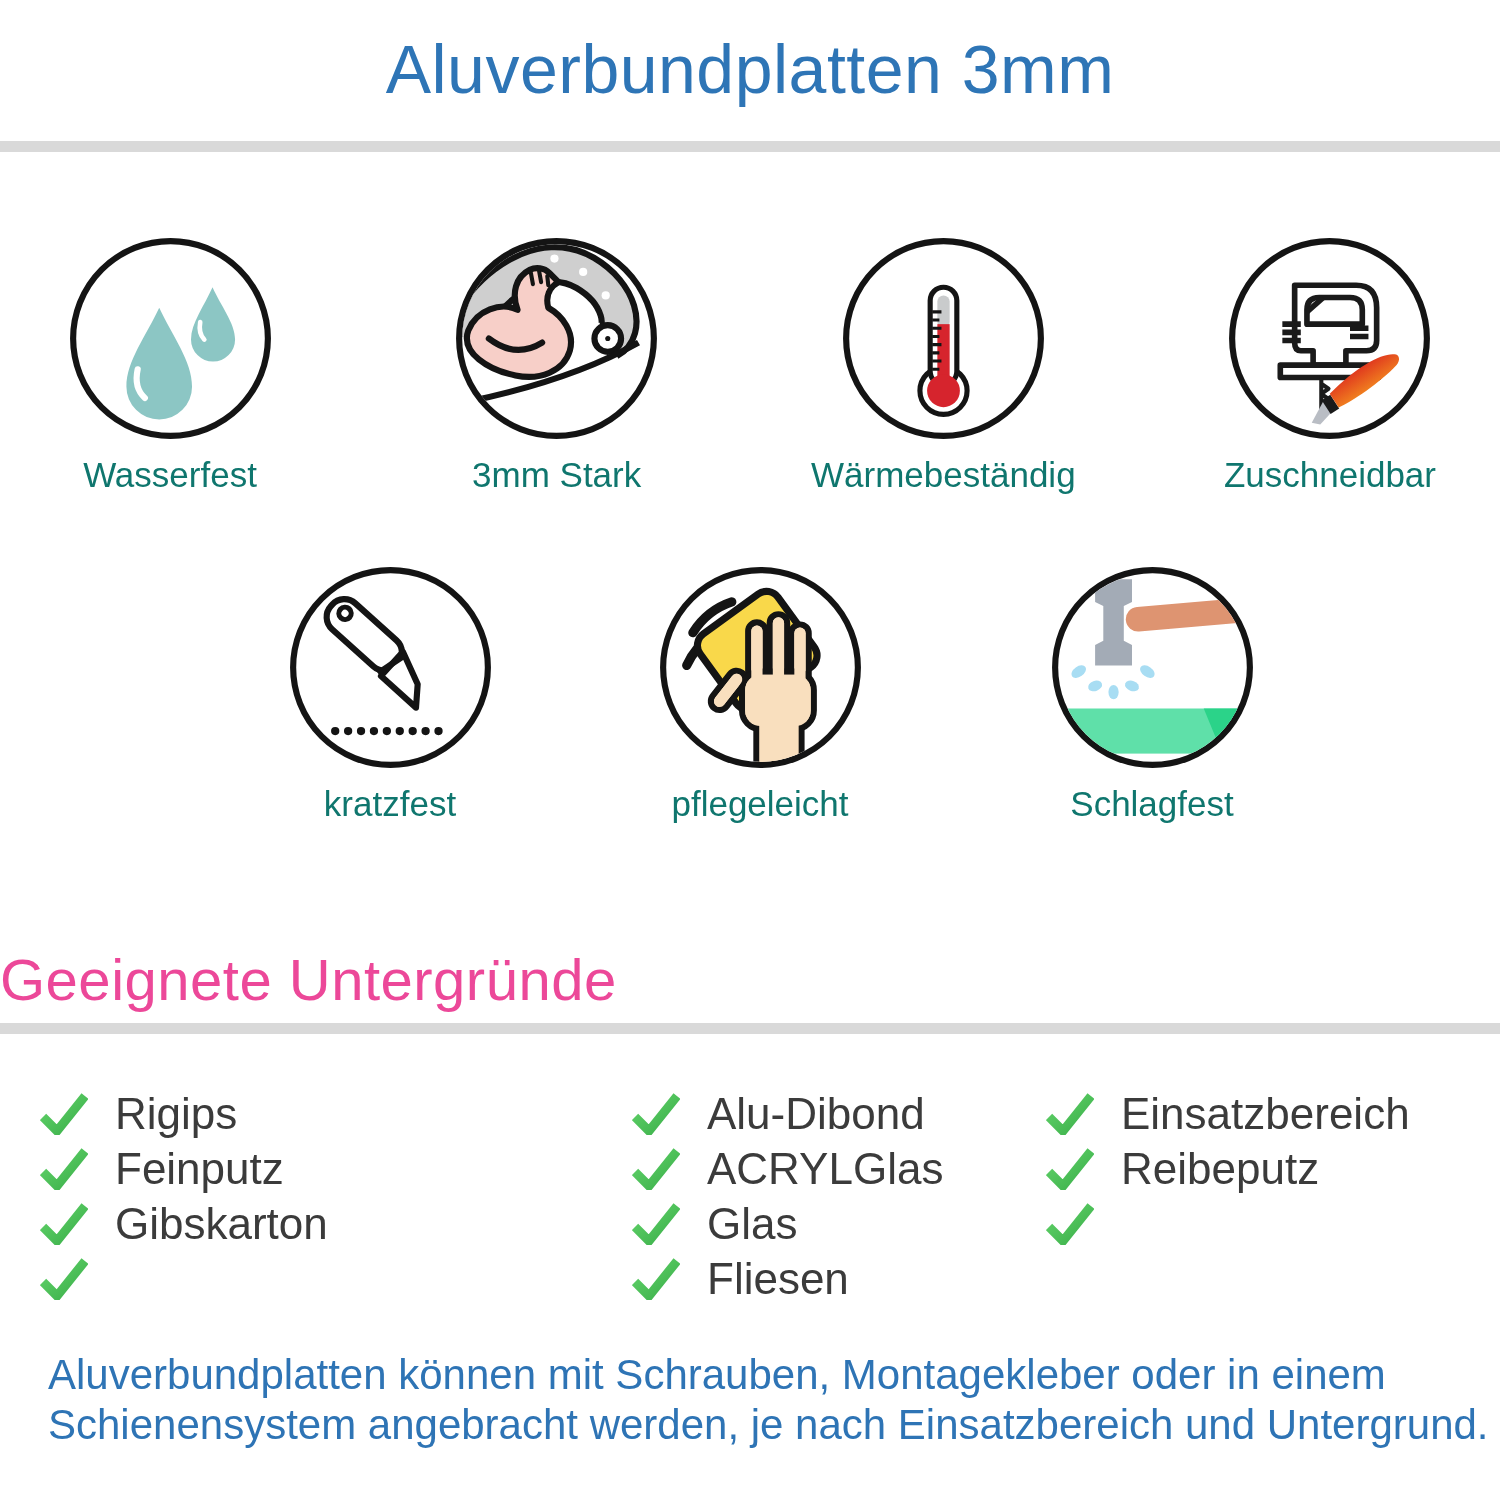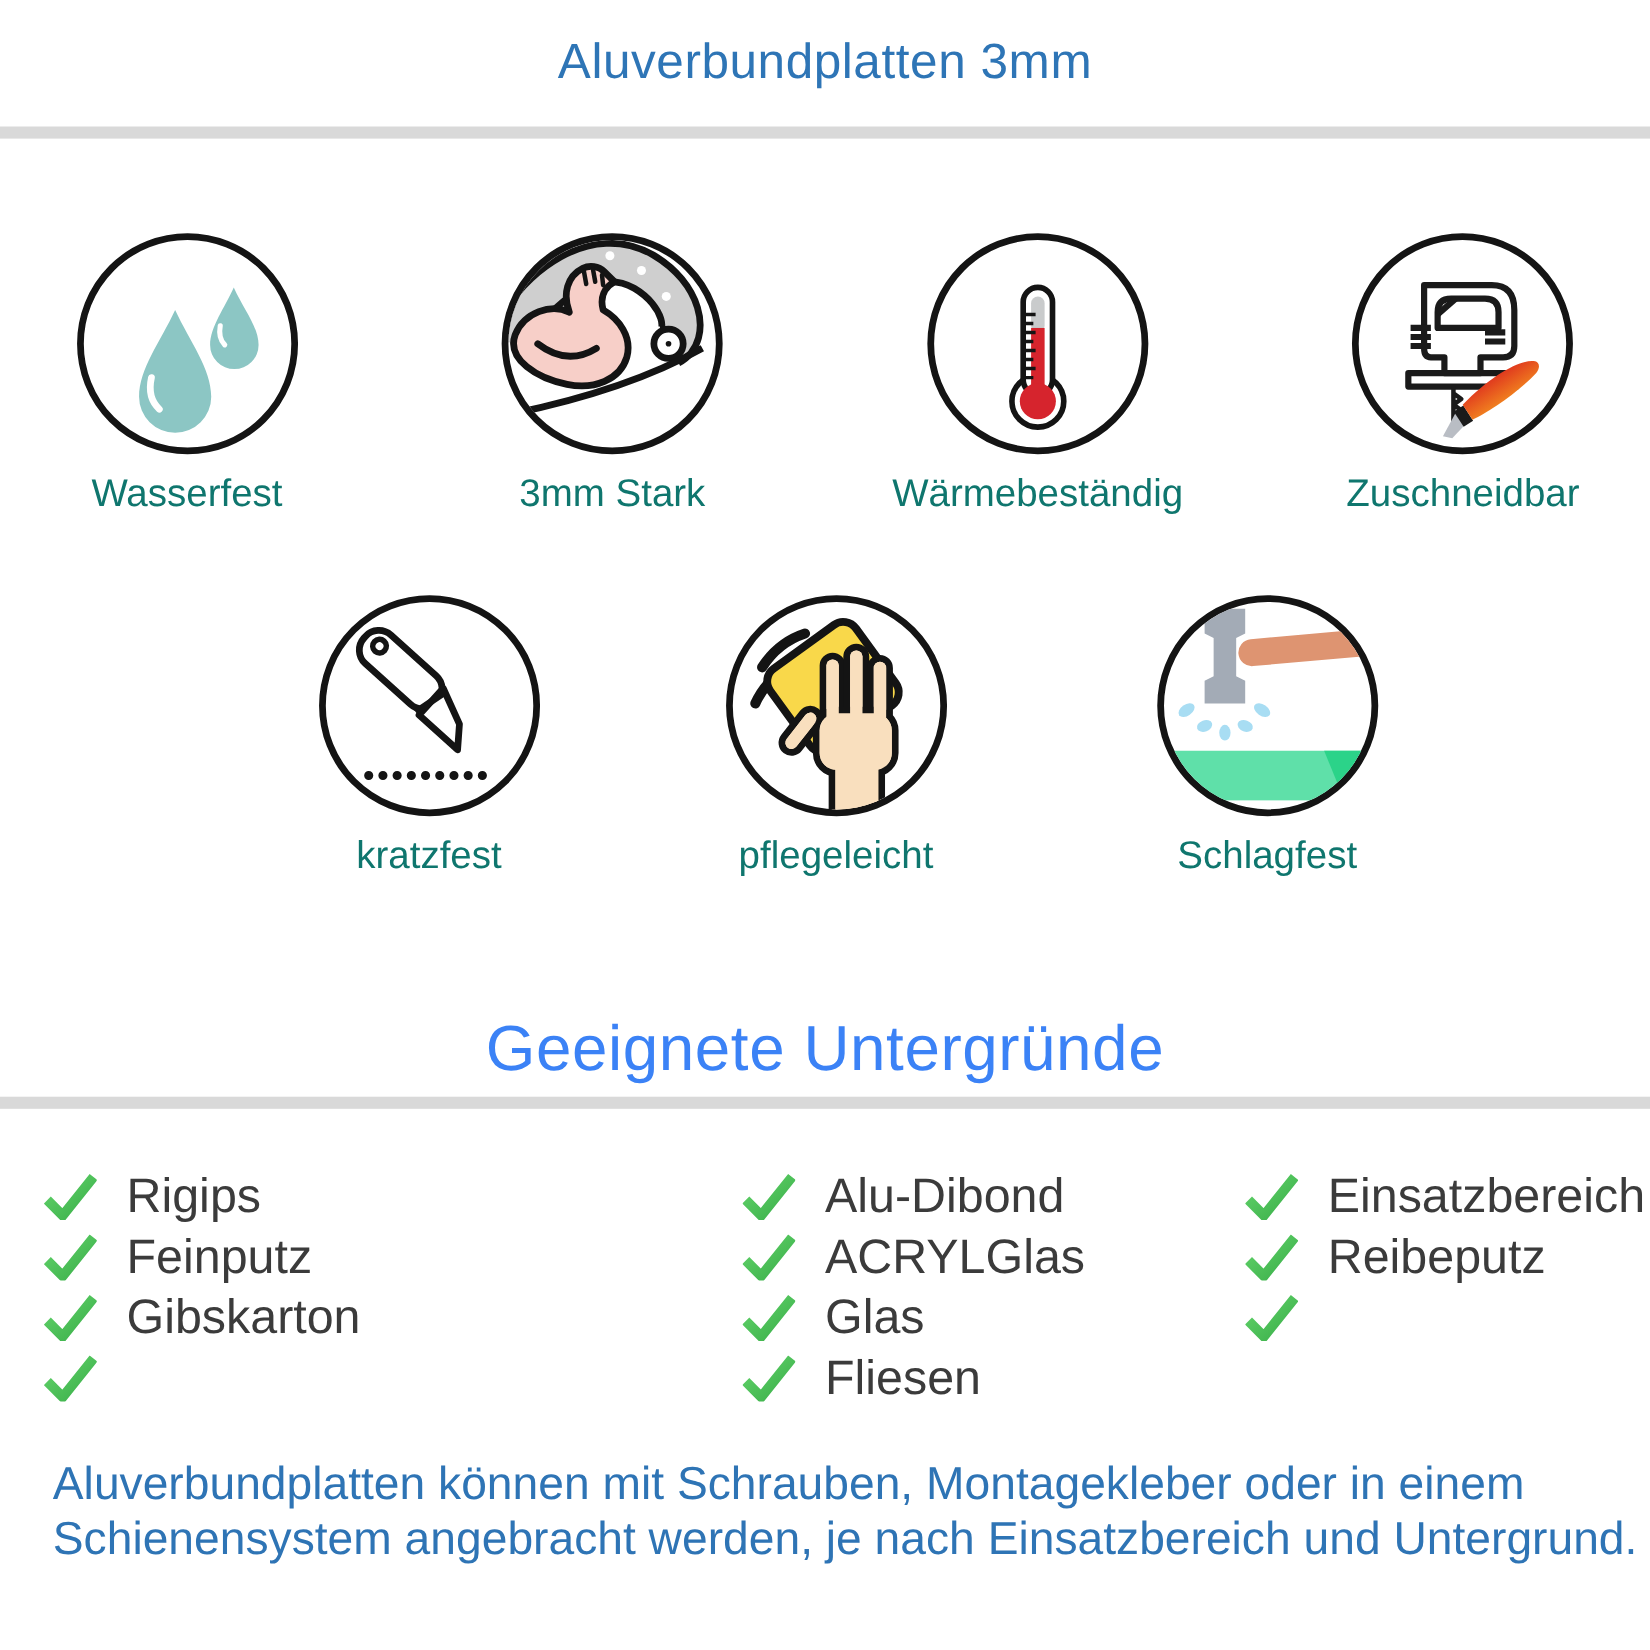--- a/index.html
+++ b/index.html
@@ -1,38 +1,38 @@
 <!DOCTYPE html>
 <html><head>
 <meta charset="utf-8">
 <style>
   html,body{margin:0;padding:0;background:#fff;}
   .page{position:relative;width:1500px;height:1500px;background:#fff;overflow:hidden;
         font-family:"Liberation Sans",sans-serif;}
   
-  .title{margin:0;padding-top:30px;text-align:center;font-size:45px;font-weight:400;
+  .title{margin:0;padding-top:30px;text-align:center;font-size:68px;font-weight:400;
          color:#2E75B6;letter-spacing:0.5px;}
-  .subtitle{margin:0;margin-top:122px;text-align:center;font-size:58px;font-weight:400;
-         color:#3b82f6;letter-spacing:0.5px;}
+  .subtitle{margin:0;margin-top:122px;text-align:left;font-size:58px;font-weight:400;
+         color:#ec4899;letter-spacing:0.5px;}
   .divider{height:11px;background:#D9D9D9;width:100%;}
   .divider.top{margin-top:33px;}
   .divider.mid{margin-top:10px;}
   
   .features-row{display:flex;}
   .features-row.row1{margin-top:84px;padding:0 50px;justify-content:space-between;}
   .features-row.row2{margin-top:70px;}
   .feature{width:240px;display:flex;flex-direction:column;align-items:center;}
   .row2 .feature:nth-child(1){margin-left:270px;}
   .row2 .feature:nth-child(2){margin-left:130px;}
   .row2 .feature:nth-child(3){margin-left:152px;}
   .icon-circle{width:205px;height:205px;}
   .icon-circle svg{width:205px;height:205px;display:block;}
   .feature-label{margin-top:14px;font-size:35px;color:#0f766e;white-space:nowrap;line-height:40px;}
   
-  .substrates{display:flex;margin-top:52px;padding-left:40px;gap:43px;}
+  .substrates{display:flex;margin-top:52px;padding-left:40px;}
   .scol{display:flex;flex-direction:column;}
   .scol.c1{width:592px;}
   .scol.c2{width:414px;}
   .scol.c3{flex:1;}
   .check-item{display:flex;align-items:center;height:55px;}
   .check-item svg{width:48px;height:42px;flex:0 0 auto;}
   .check-item span{margin-left:27px;font-size:44px;color:#3B3B3B;white-space:nowrap;}
   
   .footer{margin:44px 0 0 0;padding-left:48px;font-size:42px;line-height:50px;
           color:#2E74B5;font-weight:400;}

